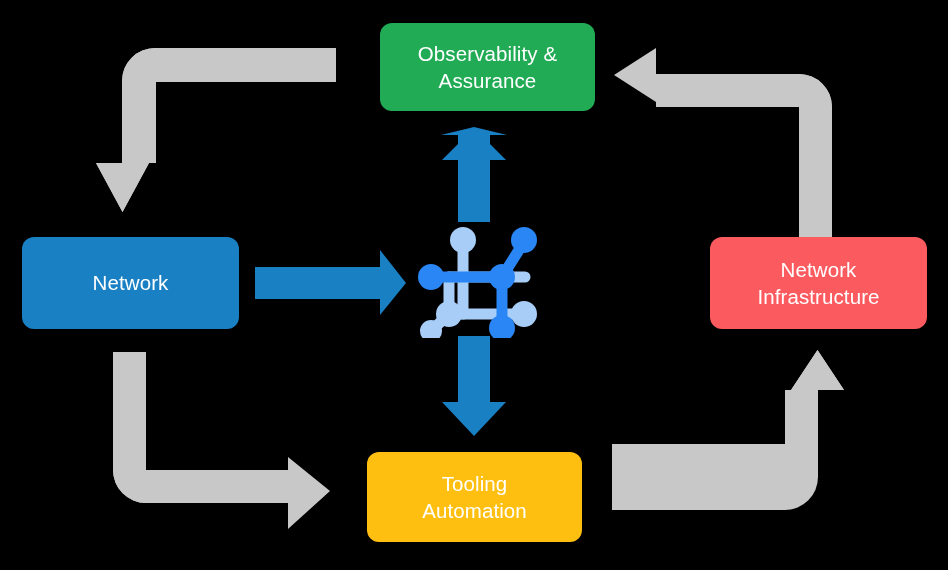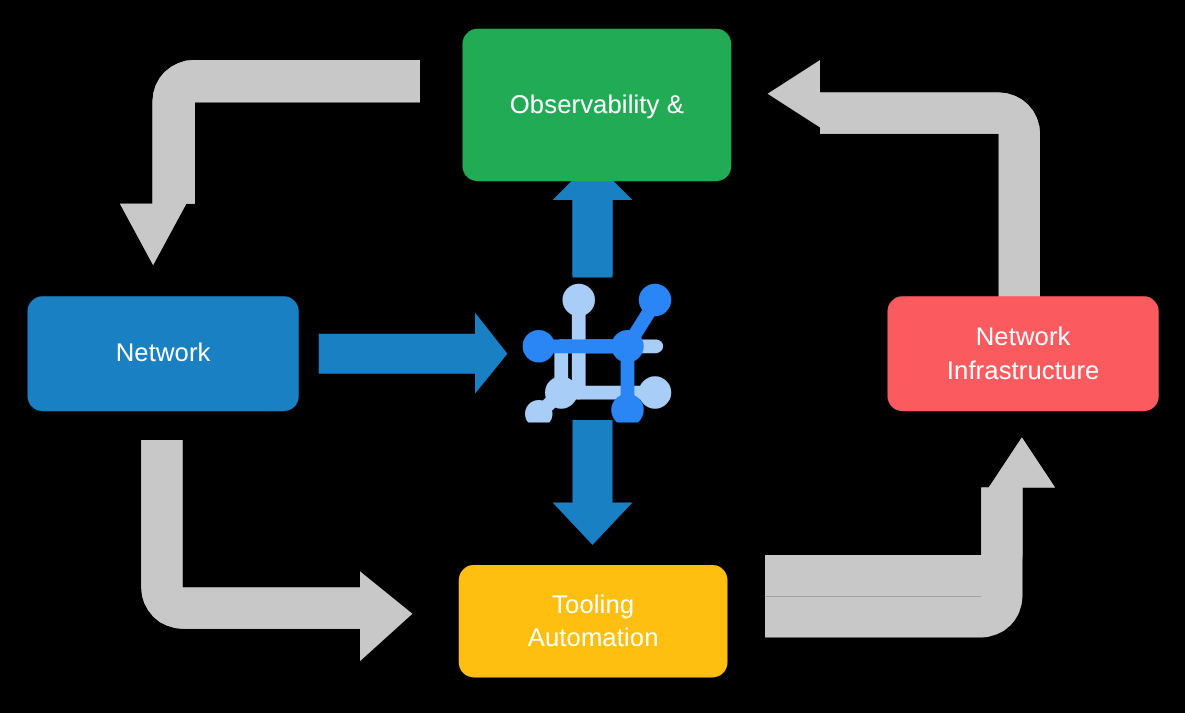--- a/index.html
+++ b/index.html
@@ -35,22 +35,22 @@
     font-size: 20.5px;
     line-height: 1.32;
     font-weight: 400;
     letter-spacing: 0.1px;
     padding: 4px 10px;
     z-index: 5;
   }
   .node-box span { display: block; }
 
   #box-observability {
-    left: 370px; top: 23px;
-    width: 215px; height: 122px;
+    left: 380px; top: 23px;
+    width: 215px; height: 88px;
     background: #22AB55;
   }
   #box-network-operations {
     left: 22px; top: 237px;
     width: 217px; height: 92px;
     background: #1A80C4;
   }
   #box-network-infrastructure {
     left: 710px; top: 237px;
     width: 217px; height: 92px;
@@ -183,20 +183,21 @@
       <circle cx="13" cy="59" r="13"></circle>
       <circle cx="84" cy="59" r="13"></circle>
       <circle cx="106" cy="22" r="13"></circle>
       <circle cx="84" cy="110" r="13"></circle>
     </g>
   </svg>
 
   <div class="node-box" id="box-observability" style="background: rgb(34, 171, 85); color: rgb(255, 255, 255);">
     <div>
       <span>Observability &amp;</span>
+      <span>Assurance</span>
     </div>
   </div>
 
   <div class="node-box" id="box-network-operations" style="background: rgb(26, 128, 196); color: rgb(255, 255, 255);">
     <div>
       <span>Network</span>
     </div>
   </div>
 
   <div class="node-box" id="box-network-infrastructure" style="background: rgb(251, 90, 95); color: rgb(255, 255, 255);">

